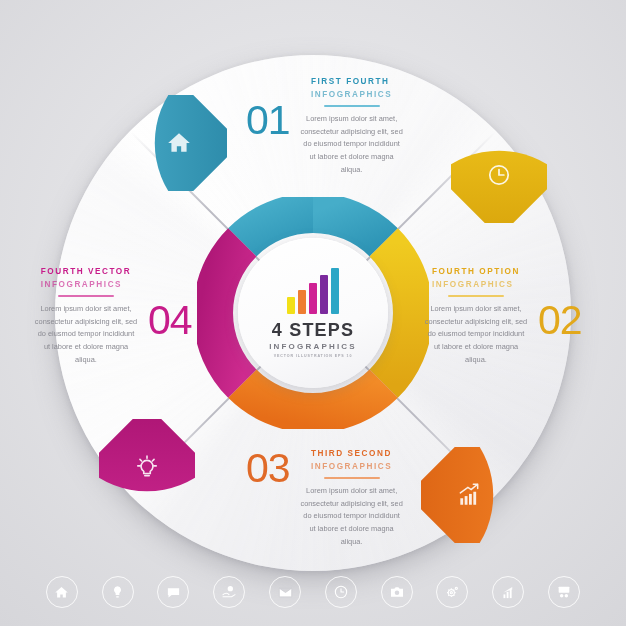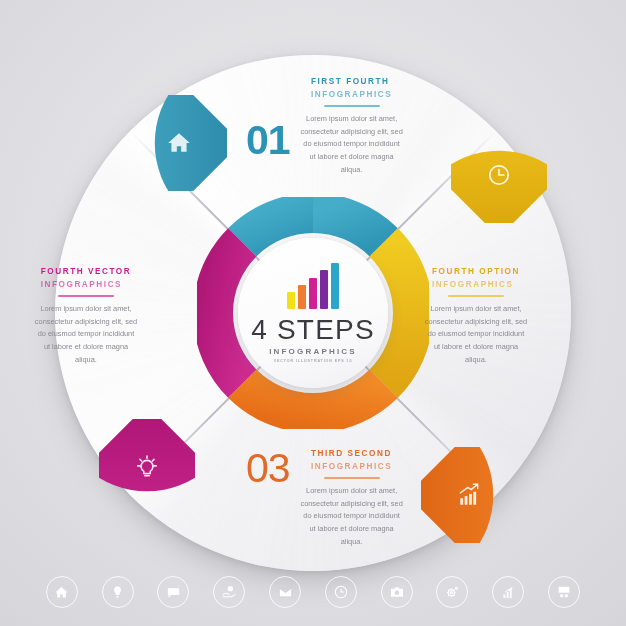--- a/index.html
+++ b/index.html
@@ -52,34 +52,34 @@
   .ring{position:absolute;left:50%;top:50%;width:232px;height:232px;margin:-116px 0 0 -116px;}
   .hub{
     position:absolute;left:50%;top:50%;width:150px;height:150px;margin:-75px 0 0 -75px;
     border-radius:50%;
     background:linear-gradient(160deg,#ffffff 0%,#fbfbfc 60%,#f0f0f3 100%);
     box-shadow:0 4px 14px rgba(110,110,125,.30), inset 0 1px 0 #fff;
     display:flex;flex-direction:column;align-items:center;justify-content:center;
   }
   .hub-bars{display:flex;align-items:flex-end;gap:3px;height:46px;margin-bottom:7px;}
   .hub-bars i{display:block;width:8px;border-radius:1px;}
-  .hub-title{font-size:28px;font-weight:400;letter-spacing:1.2px;color:#3a3a40;line-height:1;}
+  .hub-title{font-size:18px;font-weight:700;letter-spacing:1.2px;color:#3a3a40;line-height:1;}
   .hub-sub{font-size:8px;font-weight:700;letter-spacing:2.2px;color:#7a7a82;margin-top:3px;}
   .hub-tiny{font-size:3.6px;font-weight:700;letter-spacing:.9px;color:#a8a8b0;margin-top:3px;}
 
   
   .opt{position:absolute;}
   .opt-head{font-size:8.2px;font-weight:700;letter-spacing:1.55px;line-height:1.55;}
   .opt-head .l2{opacity:.62;}
   .rule{height:1.4px;width:56px;margin:4px 0 6px;border-radius:1px;}
   .opt-body{font-size:7.4px;line-height:1.72;color:#8a8a92;width:104px;text-align:center;}
   .num{font-size:41px;font-weight:300;line-height:1;letter-spacing:-1px;}
 
   .o1{left:246px;top:76px;display:flex;align-items:flex-start;gap:10px;}
-  .o1 .num{margin-top:44px;font-weight:bold;}
+  .o1 .num{margin-top:24px;}
   .o2{left:424px;top:266px;display:flex;align-items:flex-start;gap:10px;flex-direction:row-reverse;}
   .o2 .num{margin-top:34px;}
   .o3{left:246px;top:448px;display:flex;align-items:flex-start;gap:10px;}
   .o3 .num{}
   .o4{left:34px;top:266px;display:flex;align-items:flex-start;gap:10px;flex-direction:row-reverse;}
   .o4 .num{margin-top:34px;}
   .o1 .rule,.o3 .rule{margin-left:auto;margin-right:auto;}
   .o2 .rule,.o4 .rule{margin-left:auto;margin-right:auto;}
   .opt-txt{display:flex;flex-direction:column;align-items:center;}
 
@@ -226,20 +226,21 @@
       <div class="opt-head" style="color:#2B93B6">
         <div>FIRST FOURTH</div>
         <div class="l2">INFOGRAPHICS</div>
       </div>
       <div class="rule" style="background:#6FC0D8"></div>
       <div class="opt-body">Lorem ipsum dolor sit amet, consectetur adipisicing elit, sed do eiusmod tempor incididunt ut labore et dolore magna aliqua.</div>
     </div>
   </div>
 
   <div class="opt o2">
+    <div class="num" style="color:#E2A81B">02</div>
     <div class="opt-txt">
       <div class="opt-head" style="color:#E2A81B">
         <div>FOURTH OPTION</div>
         <div class="l2">INFOGRAPHICS</div>
       </div>
       <div class="rule" style="background:#EFCB63"></div>
       <div class="opt-body">Lorem ipsum dolor sit amet, consectetur adipisicing elit, sed do eiusmod tempor incididunt ut labore et dolore magna aliqua.</div>
     </div>
   </div>
 
@@ -249,20 +250,21 @@
       <div class="opt-head" style="color:#E06A28">
         <div>THIRD SECOND</div>
         <div class="l2">INFOGRAPHICS</div>
       </div>
       <div class="rule" style="background:#EFA271"></div>
       <div class="opt-body">Lorem ipsum dolor sit amet, consectetur adipisicing elit, sed do eiusmod tempor incididunt ut labore et dolore magna aliqua.</div>
     </div>
   </div>
 
   <div class="opt o4">
+    <div class="num" style="color:#C71C8A">04</div>
     <div class="opt-txt">
       <div class="opt-head" style="color:#C71C8A">
         <div>FOURTH VECTOR</div>
         <div class="l2">INFOGRAPHICS</div>
       </div>
       <div class="rule" style="background:#DE6BB2"></div>
       <div class="opt-body">Lorem ipsum dolor sit amet, consectetur adipisicing elit, sed do eiusmod tempor incididunt ut labore et dolore magna aliqua.</div>
     </div>
   </div>
 

